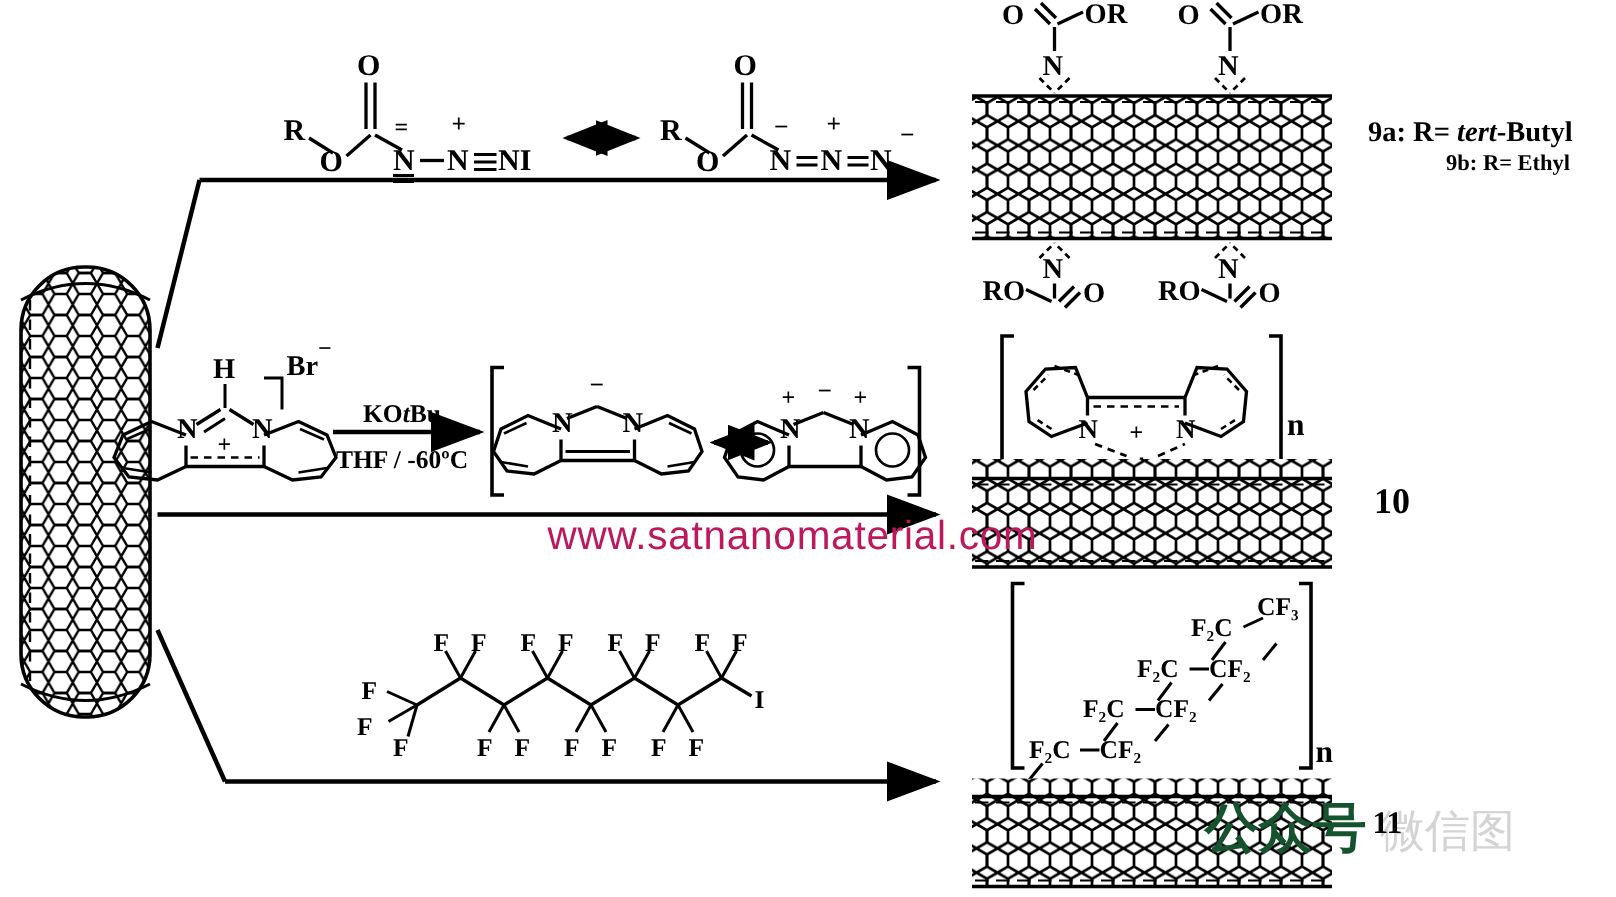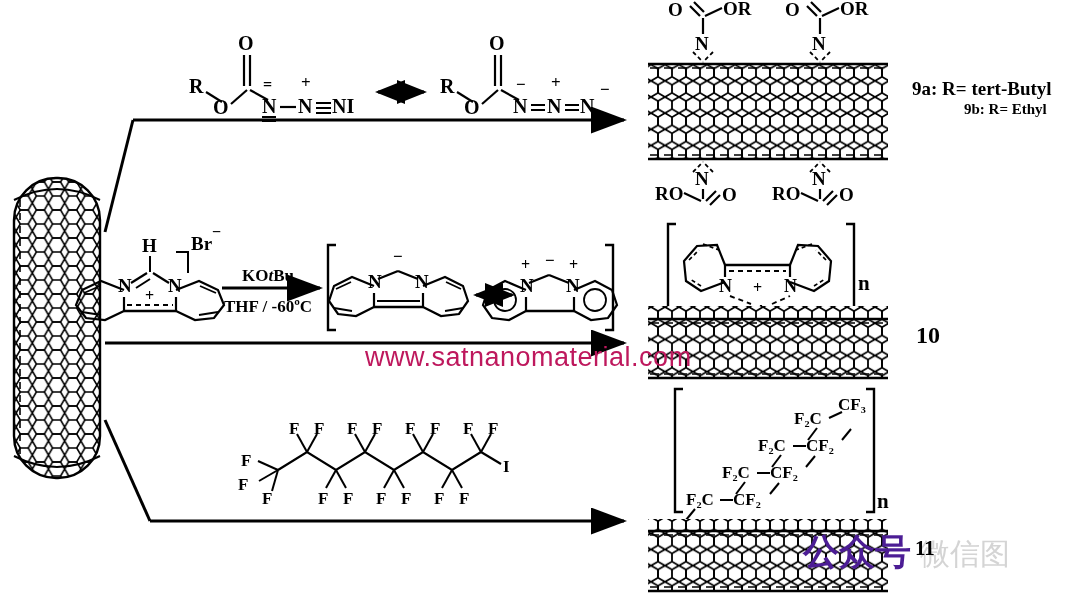--- a/index.html
+++ b/index.html
@@ -12,38 +12,38 @@
   #scheme{position:absolute;left:0;top:0;width:1077px;height:598px;}
   .wm-main{
     position:absolute;left:365px;top:342px;
     font-family:"Liberation Sans", sans-serif;
     font-size:27px;color:#be185d;letter-spacing:0.5px;
     white-space:nowrap;pointer-events:none;user-select:none;
   }
   .wm-cn{
     position:absolute;left:803px;top:528px;
     font-family:"Liberation Sans", sans-serif;
-    font-size:36px;color:#4c1d95;font-weight:bold;
+    font-size:36px;color:#14532d;font-weight:bold;
     white-space:nowrap;pointer-events:none;user-select:none;
   }
   .wm-cn2{
     position:absolute;left:920px;top:534px;
     font-family:"Liberation Sans", sans-serif;
     font-size:30px;color:#d4d4d4;font-weight:normal;
     white-space:nowrap;pointer-events:none;user-select:none;
   }
   .lbl{
     position:absolute;font-family:"Liberation Serif",serif;
     font-weight:bold;white-space:nowrap;
   }
   .lbl-9a{left:912px;top:78px;font-size:19px;}
   .lbl-9b{left:964px;top:101px;font-size:15px;}
   .lbl-10{left:916px;top:322px;font-size:24px;}
   .lbl-11{left:915px;top:536px;font-size:21px;}
-  .ital{}
+  .ital{font-style:italic;}
 </style>
 </head>
 <body>
 
 <svg id="scheme" viewBox="0 0 1077 598" xmlns="http://www.w3.org/2000/svg">
 
   <defs>
     <marker id="arrowhead" markerWidth="12" markerHeight="9" refX="11" refY="4.5" orient="auto">
       <polygon points="0,0 12,4.5 0,9" fill="#000"></polygon>
     </marker>

